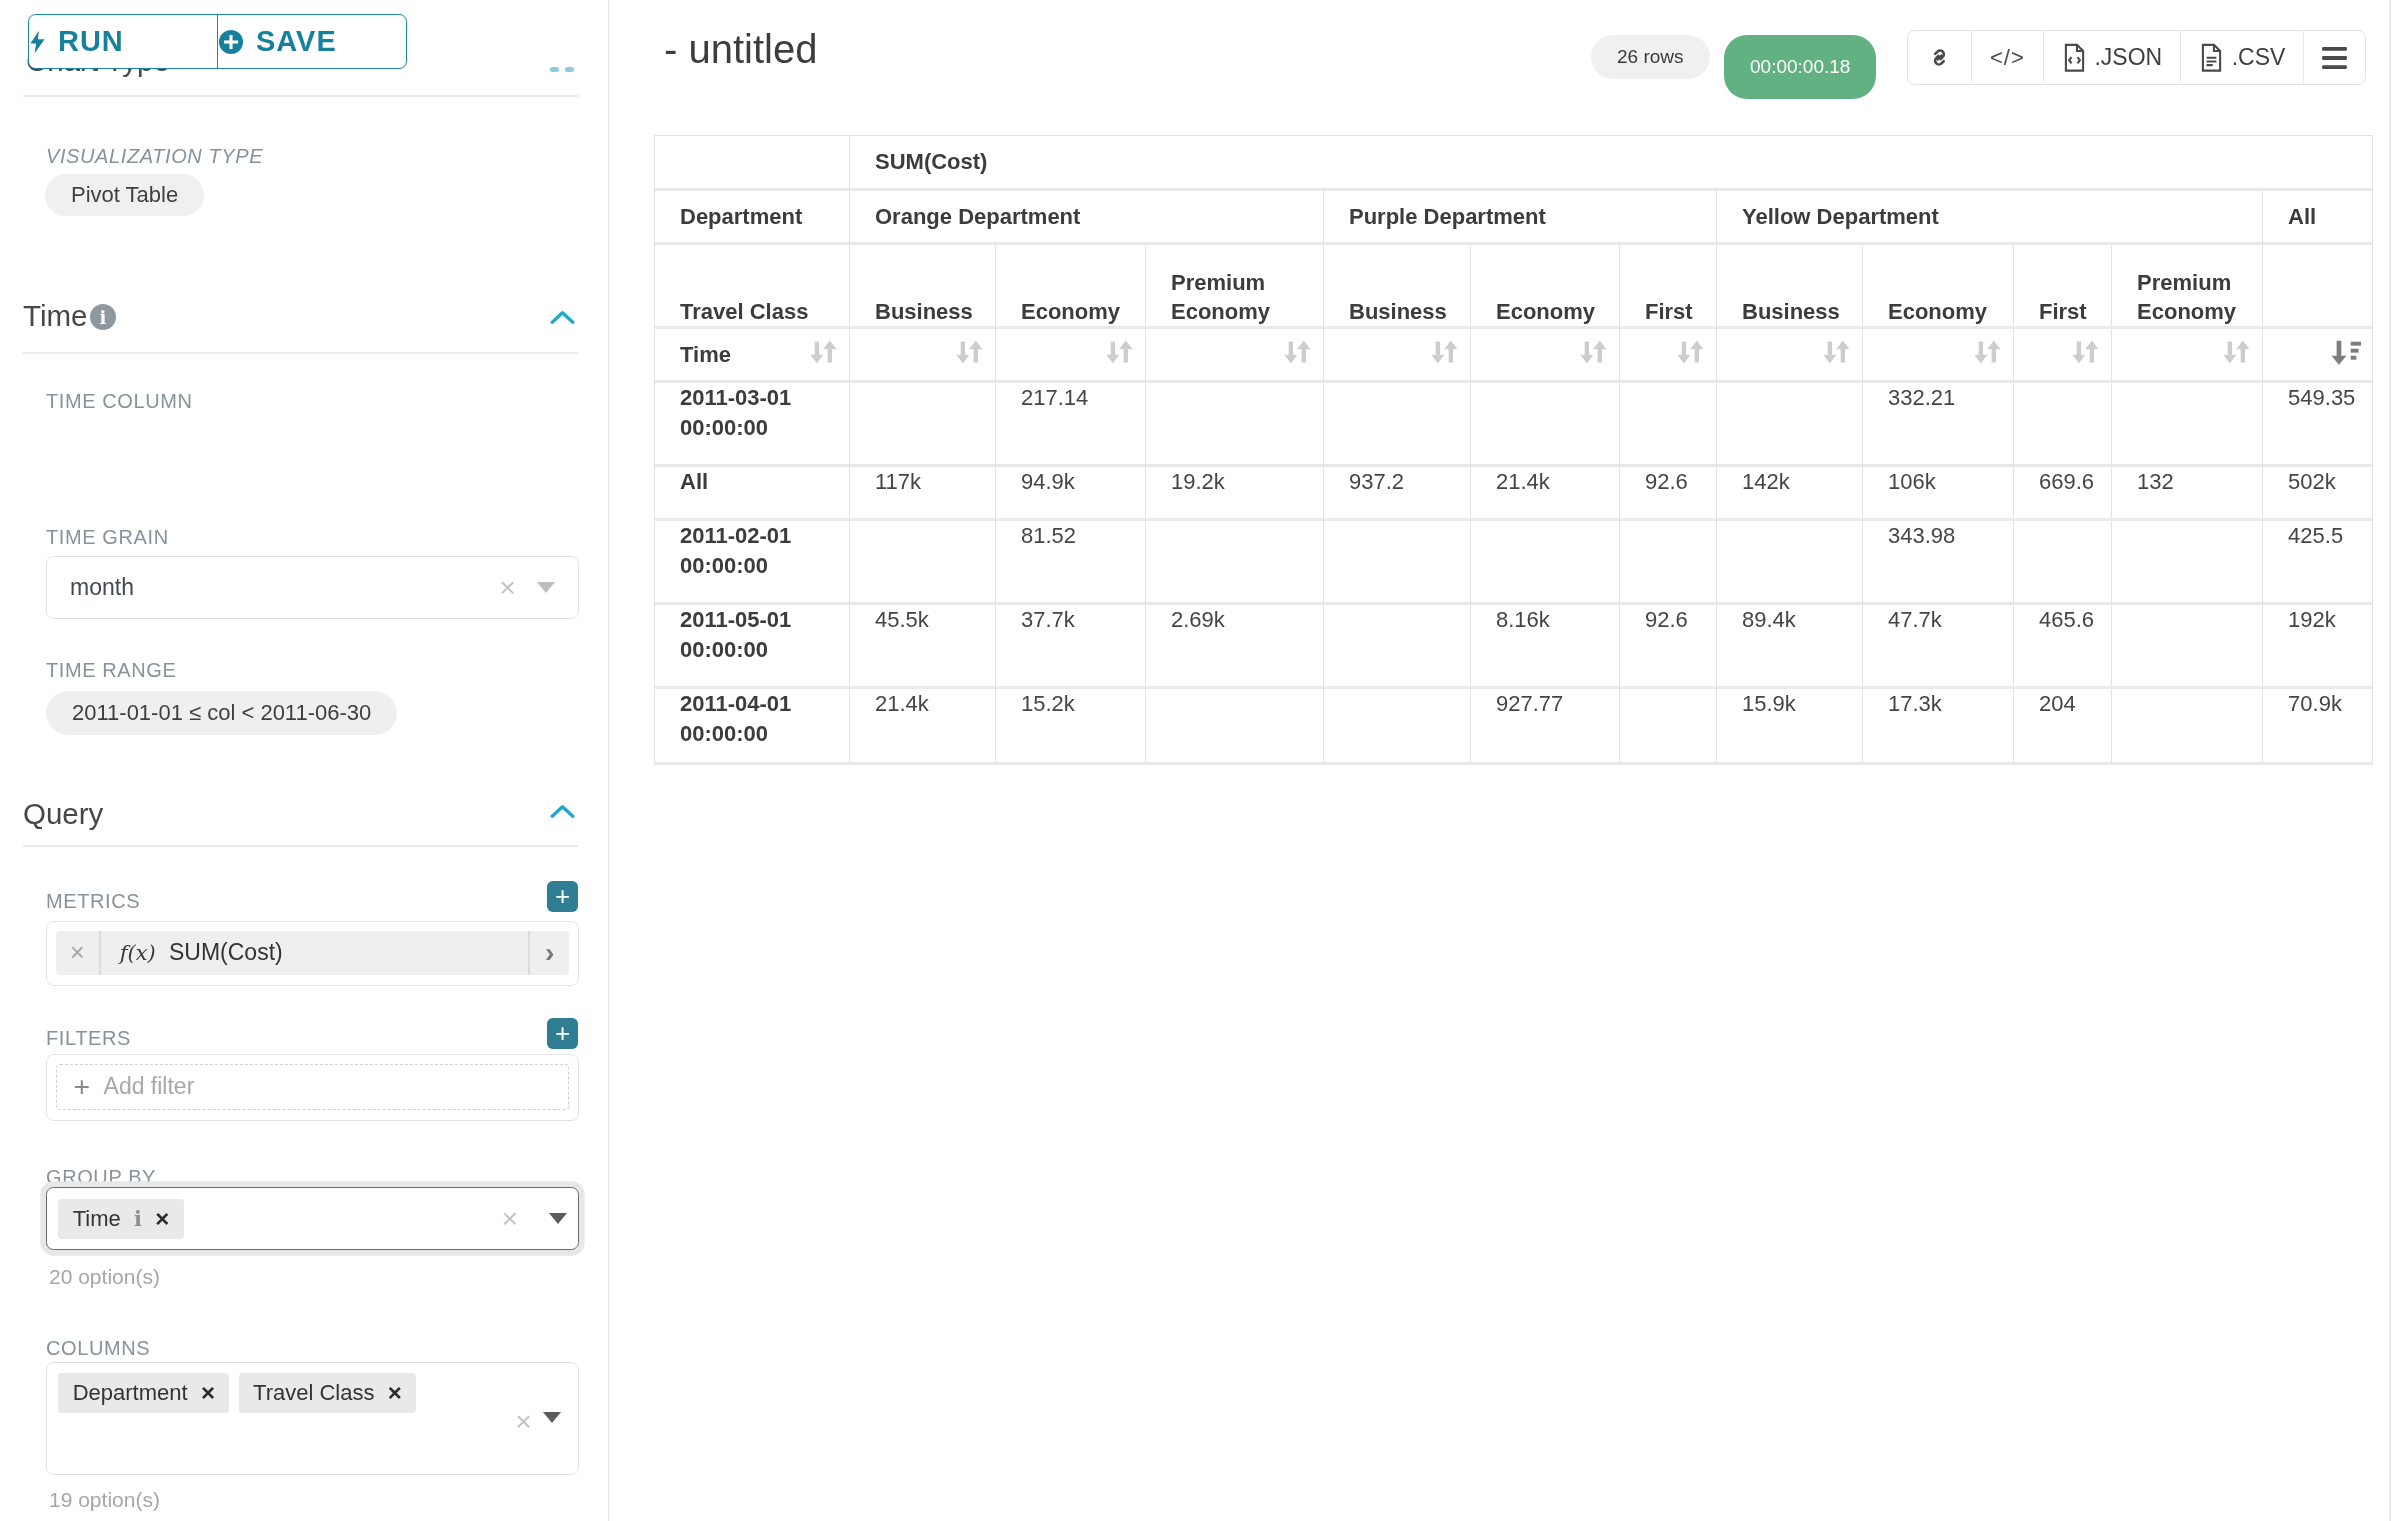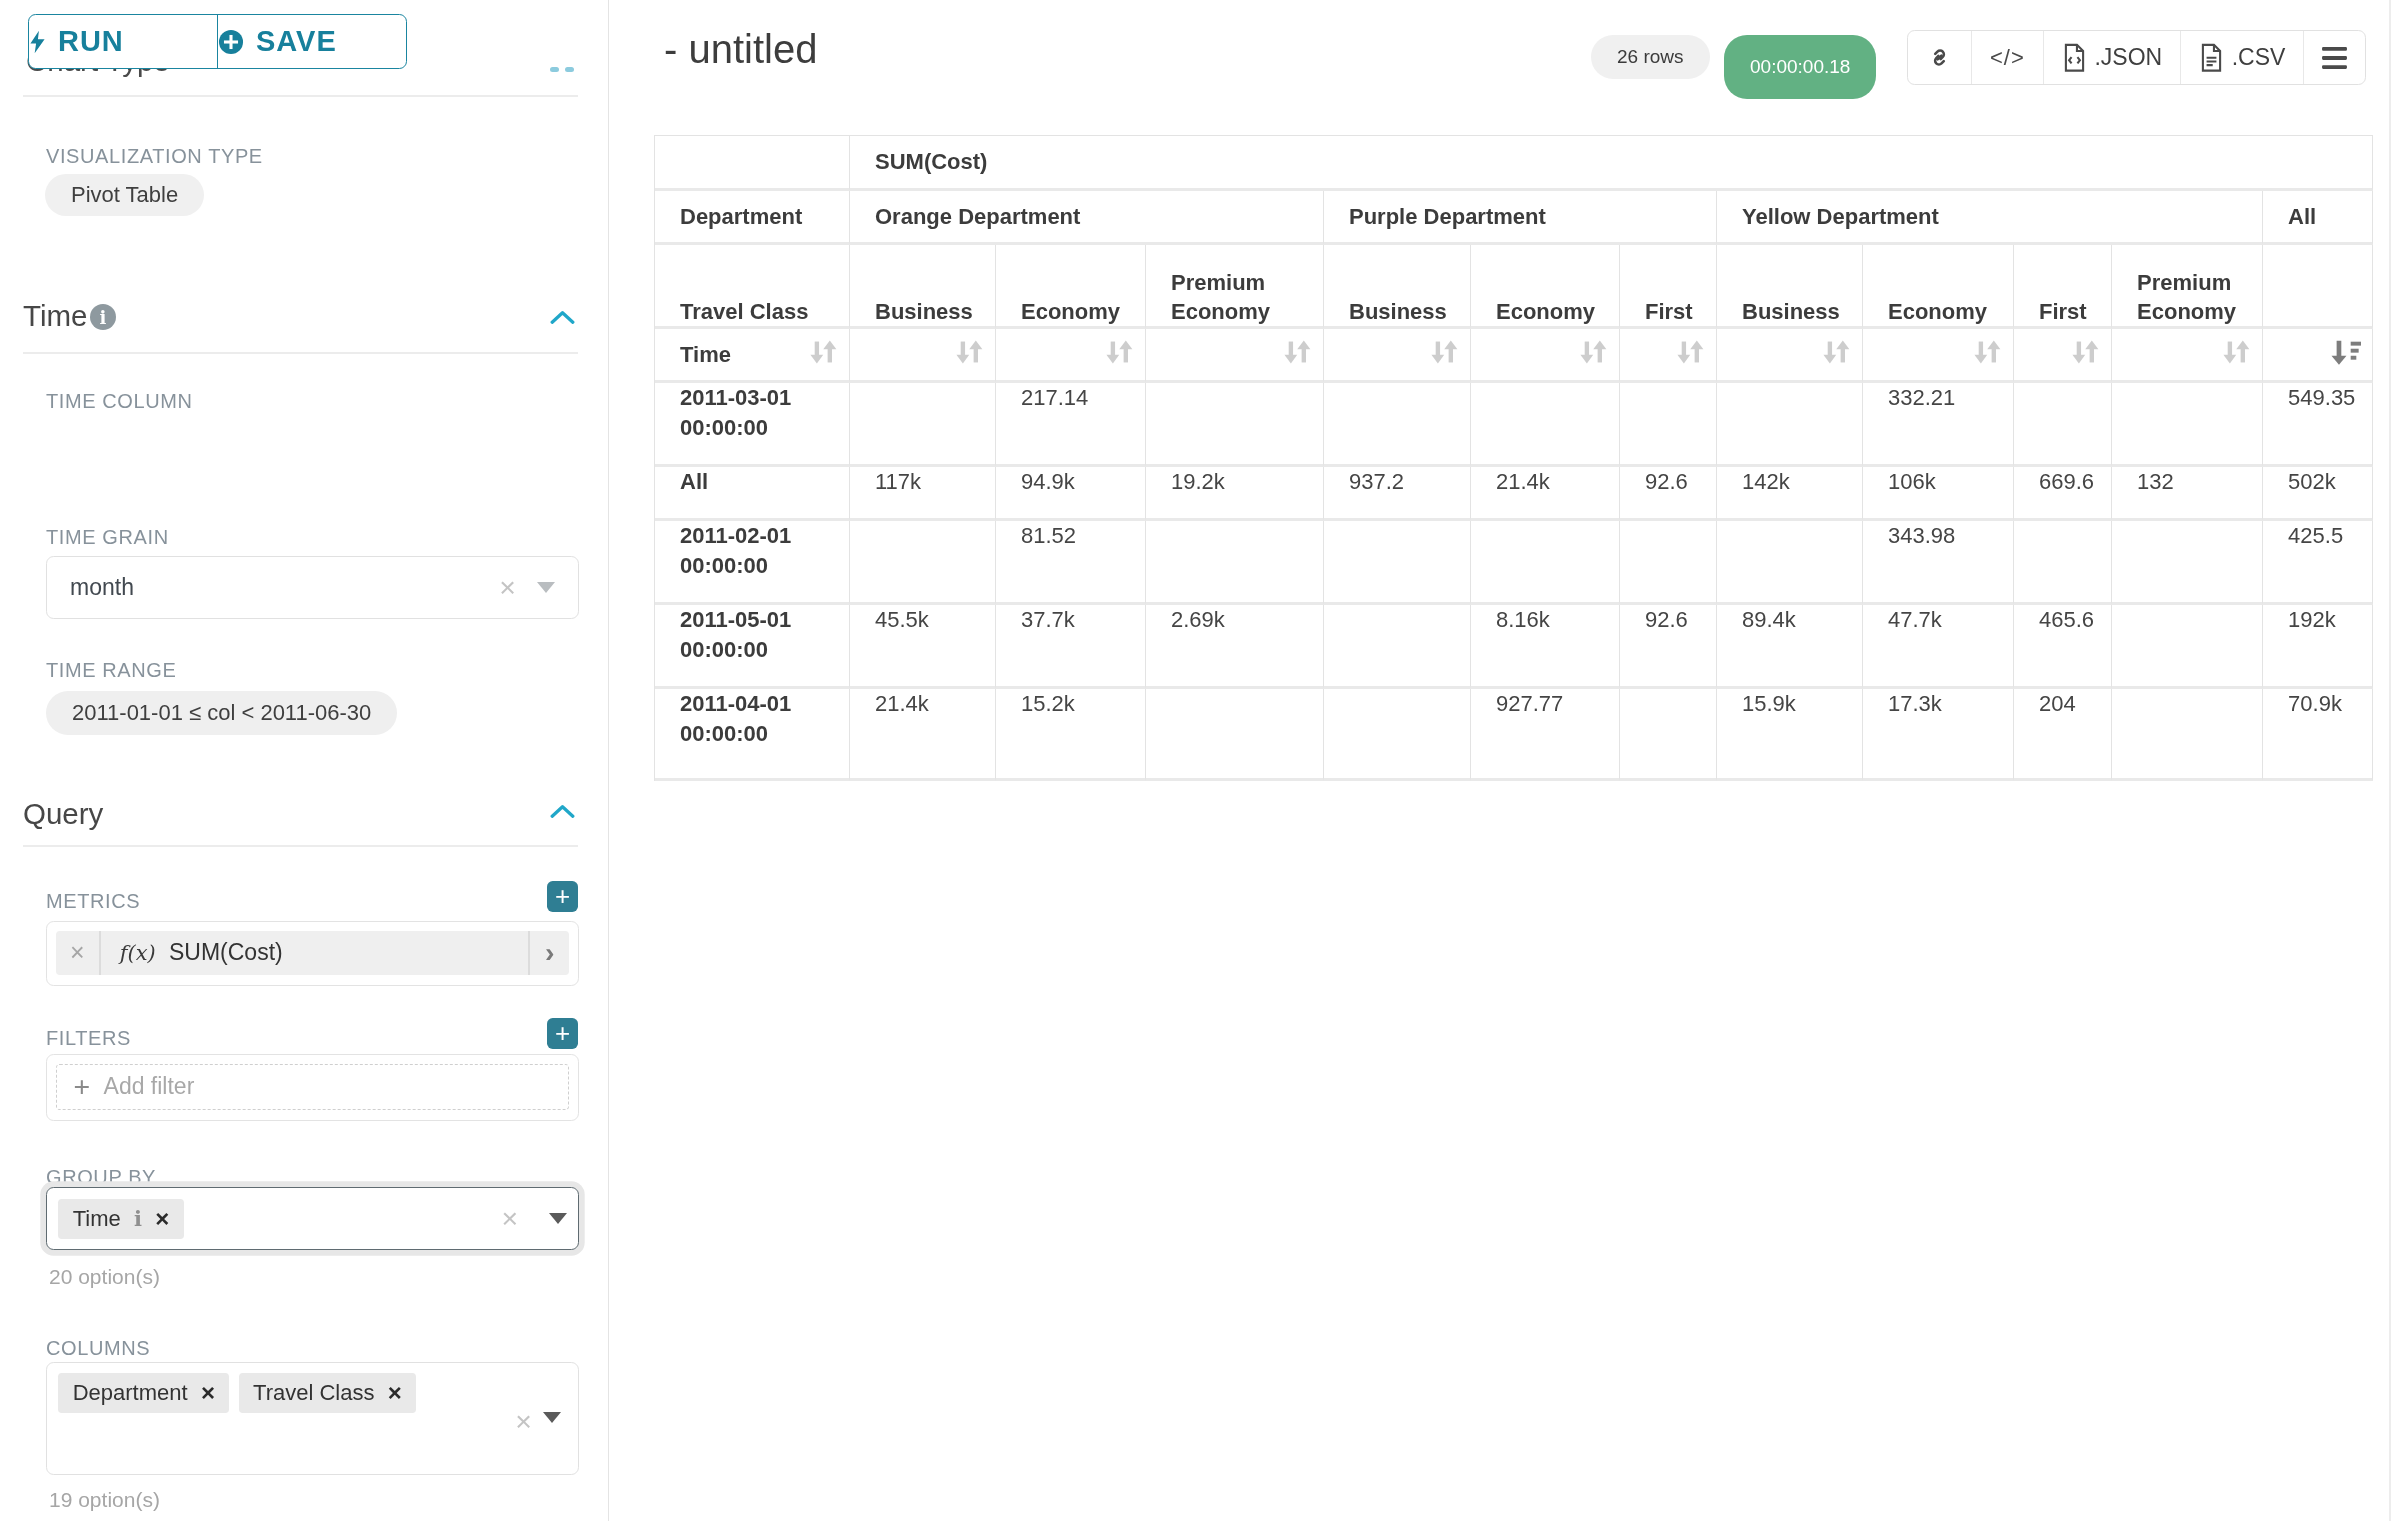--- a/index.html
+++ b/index.html
@@ -98,21 +98,21 @@
         </svg>
         <span>SAVE</span>
       </div>
     </div>
 
     <div class="grip abs" style="left:550px;"></div>
     <div class="grip abs" style="left:565px;"></div>
 
     <div class="divider abs" style="top:95px;"></div>
 
-    <div class="lbl abs" style="left:46px;top:145px;">VISUALIZATION TYPE</div>
+    <div class="lbl abs" style="left:46px;top:145px;font-style:italic;">VISUALIZATION TYPE</div>
     <div class="pill abs" style="left:45px;top:174px;">Pivot Table</div>
 
     <div class="sec-title abs" style="left:23px;top:299px;">
       <span>Time</span>
     </div>
     <div class="info-circle abs" style="left:90px;top:304px;">i</div>
     <svg class="abs" style="left:550px;top:310px;" width="25" height="15" viewBox="0 0 26 16">
       <polyline class="chev" points="2,13 13,3 24,13"></polyline>
     </svg>
     <div class="divider abs" style="top:352px;"></div>
@@ -448,21 +448,21 @@
           <td>2.69k</td>
           <td></td>
           <td>8.16k</td>
           <td>92.6</td>
           <td>89.4k</td>
           <td>47.7k</td>
           <td>465.6</td>
           <td></td>
           <td>192k</td>
         </tr>
-        <tr class="r-data" style="height: 92px;">
+        <tr class="r-data" style="height: 76px;">
           <th>2011-04-01 00:00:00</th>
           <td>21.4k</td>
           <td>15.2k</td>
           <td></td>
           <td></td>
           <td>927.77</td>
           <td></td>
           <td>15.9k</td>
           <td>17.3k</td>
           <td>204</td>

